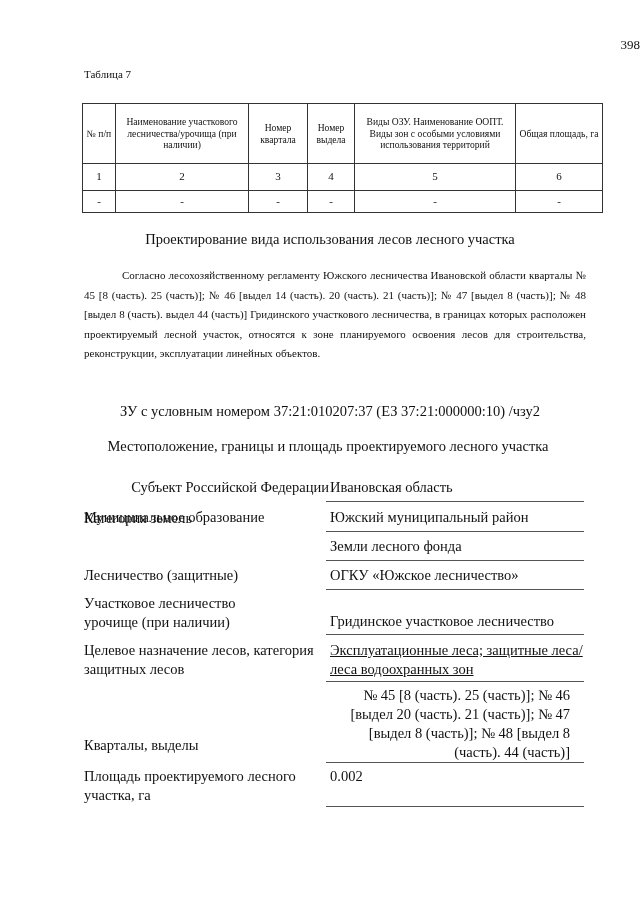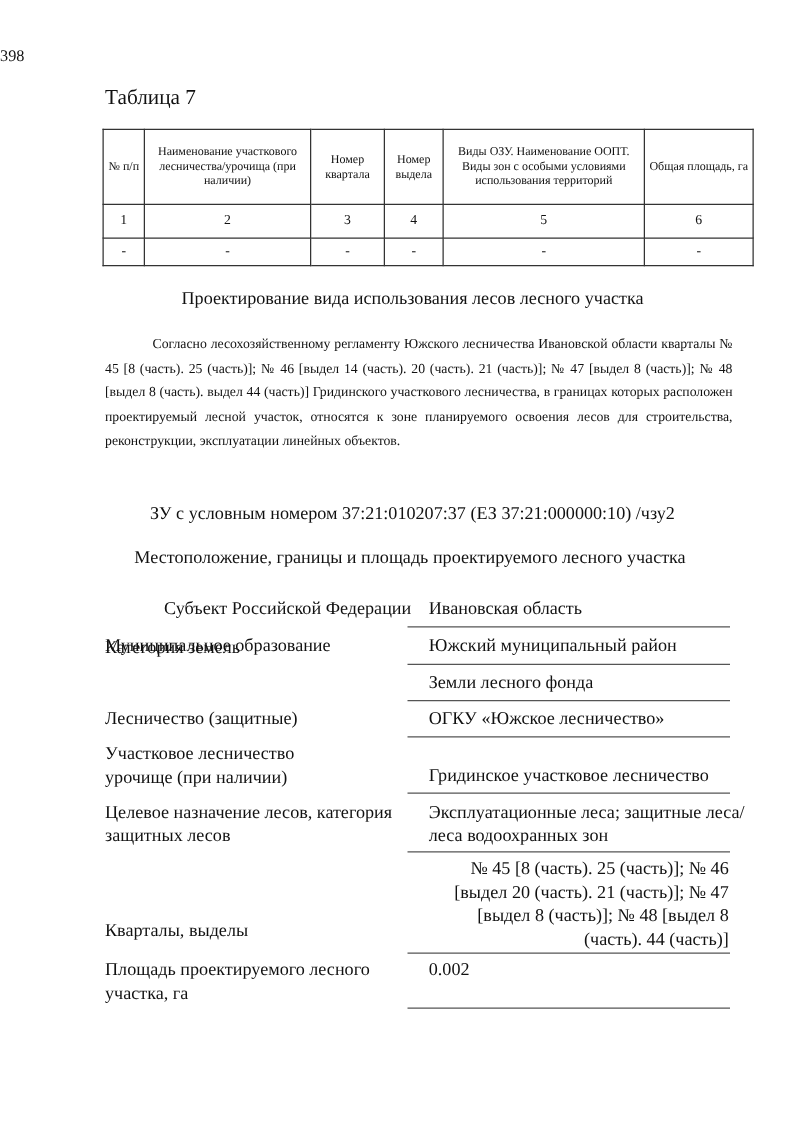--- a/index.html
+++ b/index.html
@@ -1,34 +1,34 @@
 <!DOCTYPE html>
 <html><head>
 <meta charset="utf-8">
 <style>
   html, body { margin: 0; padding: 0; background: #ffffff; }
   body { width: 640px; height: 905px; position: relative; overflow: hidden;
          font-family: "Liberation Serif", "DejaVu Serif", serif; color: #111; }
   .abs { position: absolute; }
-  .page-number { left: 0; width: 640px; top: 37px; text-align: left; font-size: 13px; }
-  .table-caption { left: 84px; top: 68px; font-size: 17px; }
+  .page-number { left: 0; width: 640px; top: 37px; text-align: right; font-size: 13px; }
+  .table-caption { left: 84px; top: 68px; font-size: 11px; }
 
   table.t7 { position: absolute; left: 82px; top: 103px; width: 520px; border-collapse: collapse;
              table-layout: fixed; font-size: 9.6px; line-height: 1.2; }
   table.t7 td, table.t7 th { border: 1.3px solid #333; text-align: center; vertical-align: middle;
              font-weight: normal; padding: 0 2px; }
   table.t7 tr.hdr { height: 60px; }
   table.t7 tr.nums { height: 27px; font-size: 11px; }
   table.t7 tr.dash { height: 22px; font-size: 11px; }
 
   .section-title { left: 0; width: 660px; text-align: center; font-size: 14.5px; }
   .para { left: 84px; width: 502px; font-size: 11px; line-height: 19.5px; text-align: justify; }
   .para .indent { display: inline-block; width: 38px; }
   .row-label { position: absolute; left: 84px; width: 245px; font-size: 14.5px; line-height: 19px; }
-  .row-value { position: absolute; left: 330px; width: 255px; font-size: 14.5px; line-height: 19px; margin-left: 13px; }
+  .row-value { position: absolute; left: 330px; width: 255px; font-size: 14.5px; line-height: 19px; }
   .uline { position: absolute; left: 326px; width: 258px; height: 0; border-top: 1.3px solid #555; }
 </style>
 </head>
 <body>
 
 <div class="abs page-number">398</div>
 <div class="abs table-caption">Таблица 7</div>
 
 <table class="t7">
   <colgroup>
@@ -88,21 +88,21 @@
 
 <div class="row-label" style="top:566px;">Лесничество (защитные)</div>
 <div class="row-value" style="top:566px;">ОГКУ «Южское лесничество»</div>
 <div class="uline" style="top:589px;"></div>
 
 <div class="row-label" style="top:594px; width:200px;font-family:Liberation Serif, serif;">Участковое лесничество урочище (при наличии)</div>
 <div class="row-value" style="top:612px;">Гридинское участковое лесничество</div>
 <div class="uline" style="top:634px;"></div>
 
 <div class="row-label" style="top:641px;">Целевое назначение лесов, категория защитных лесов</div>
-<div class="row-value" style="top:641px;">Эксплуатационные леса; защитные леса/леса водоохранных зон</div>
+<div class="row-value" style="top:641px;text-decoration:underline;">Эксплуатационные леса; защитные леса/леса водоохранных зон</div>
 <div class="uline" style="top:681px;"></div>
 
 <div class="row-label" style="top:692px;margin-top:44px;">Кварталы, выделы</div>
 <div class="row-value" style="top:686px; width:240px;text-align:right;">№ 45 [8 (часть). 25 (часть)]; № 46 [выдел 20 (часть). 21 (часть)]; № 47 [выдел 8 (часть)]; № 48 [выдел 8 (часть). 44 (часть)]</div>
 <div class="uline" style="top:762px;"></div>
 
 <div class="row-label" style="top:767px; width:220px;">Площадь проектируемого лесного участка, га</div>
 <div class="row-value" style="top:767px;">0.002</div>
 <div class="uline" style="top:806px;"></div>
 

